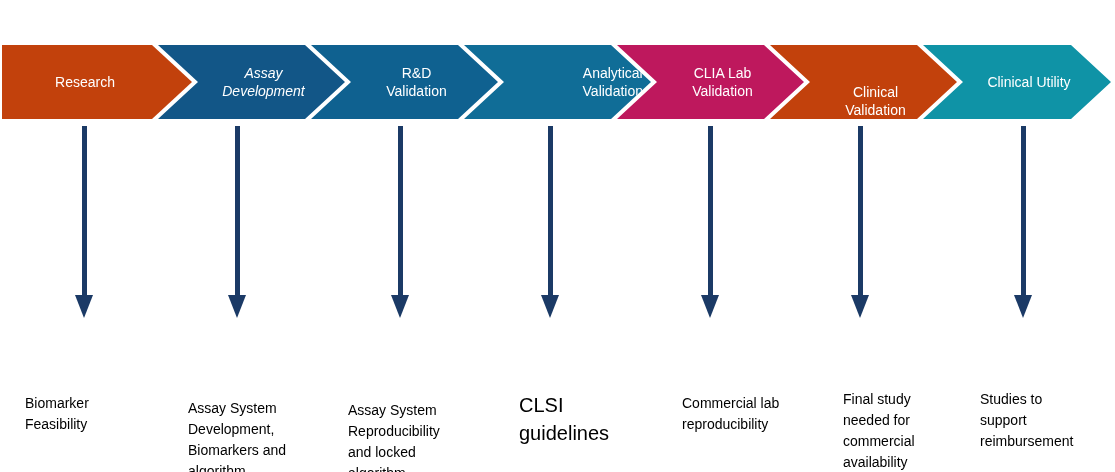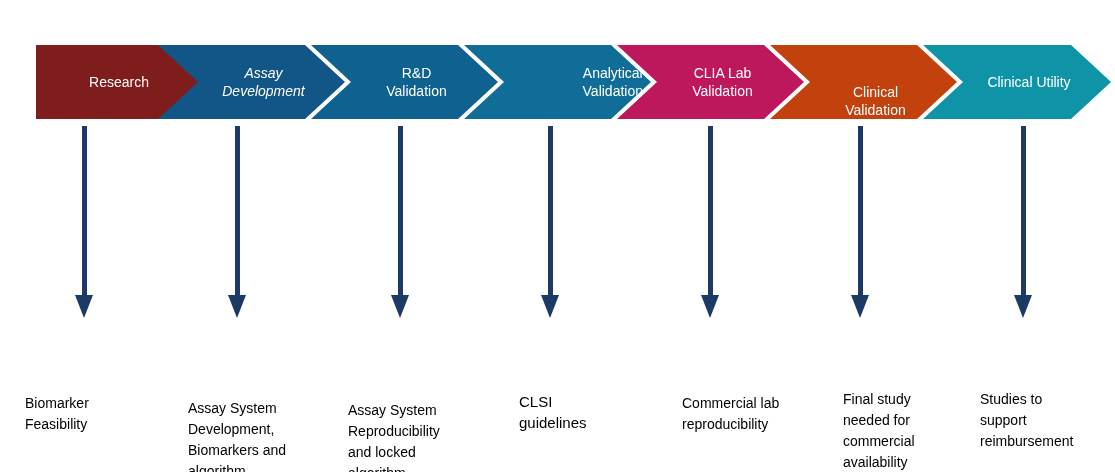--- a/index.html
+++ b/index.html
@@ -90,32 +90,32 @@
     font-size: 14px;
     line-height: 1.5;
     color: #000000;
     white-space: pre-line;
     width: 160px;
     margin-top: 16px;
   }
   .d1 { left: 25px;  top: 377px; }
   .d2 { left: 188px; top: 382px; }
   .d3 { left: 348px; top: 384px; }
-  .d4 { left: 519px; top: 375px; font-size: 15px; line-height: 1.42; }
+  .d4 { left: 519px; top: 375px; font-size: 20px; line-height: 1.42; }
   .d5 { left: 682px; top: 377px; }
   .d6 { left: 843px; top: 373px; }
   .d7 { left: 980px; top: 373px; width: 135px; }
 </style>
 </head>
 <body>
 
 <div class="canvas">
 
   <div>
-    <div class="chev chev-first c1" style="background: #7f1d1d; margin-left: 34px;">
+    <div class="chev chev-first c1" style="background: #c2410c;">
       <span class="chev-label">Research</span>
     </div>
     <div class="chev chev-mid c2" style="background: rgb(18, 86, 135); font-style: italic;">
       <span class="chev-label">Assay
 Development</span>
     </div>
     <div class="chev chev-mid c3" style="background: rgb(15, 97, 144); justify-content: center;">
       <span class="chev-label">R&amp;D
 Validation</span>
     </div>

